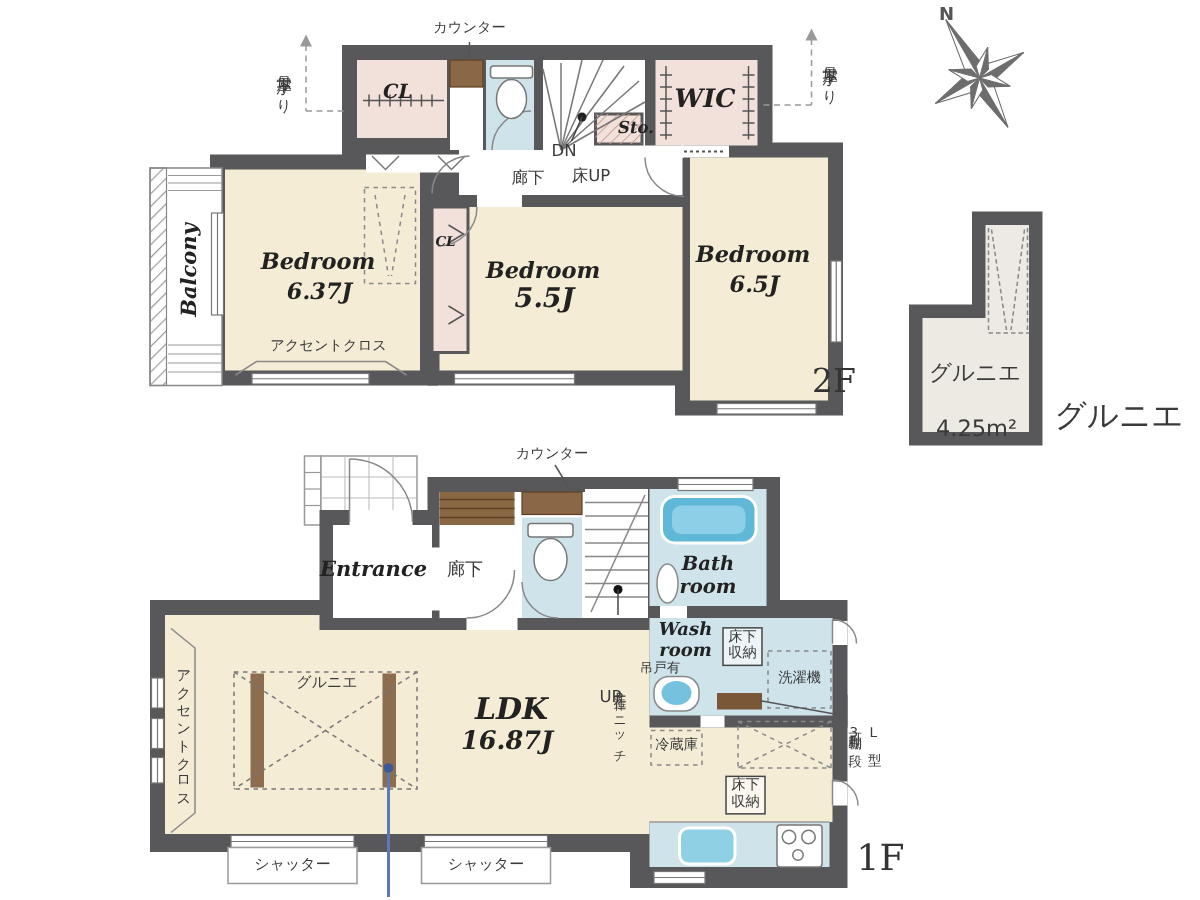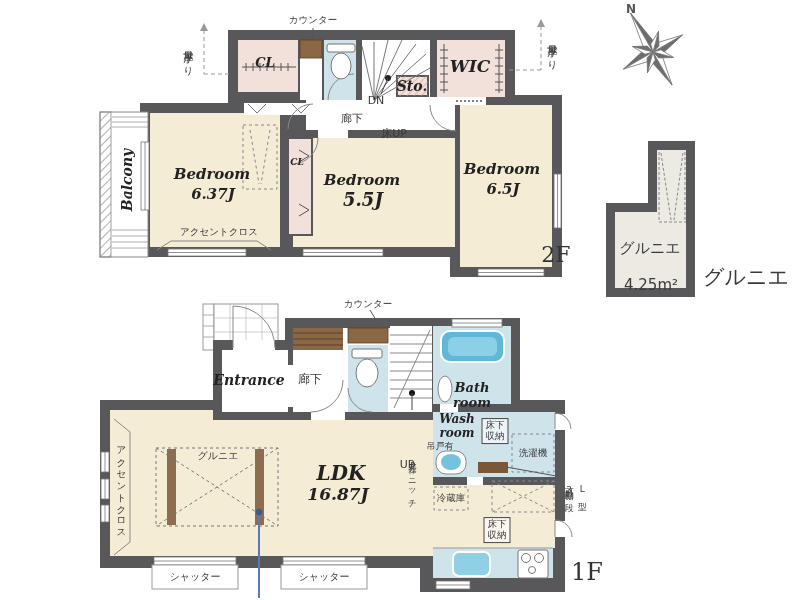--- a/index.html
+++ b/index.html
@@ -338,47 +338,47 @@
     <g>
       <line x1="259" y1="512" x2="259" y2="598" stroke="#5b79b5" stroke-width="2"></line>
       <circle cx="259" cy="512" r="3.2" fill="#3a5a9a"></circle>
     </g>
   </g>
 </svg>
 
 <div class="lb v" style="left:188px;top:57px;font-size:10px;">母屋下がり</div>
 <div class="lb" style="left:313px;top:20px;font-size:9.5px;">カウンター</div>
 <div class="lb ser" style="left:265px;top:63px;font-size:13px;">CL</div>
-<div class="lb ser" style="left:412px;top:86px;font-size:14px;">Sto.</div>
+<div class="lb ser" style="left:424px;top:86px;font-size:11px;">Sto.</div>
 <div class="lb ser" style="left:470px;top:67px;font-size:17px;">WIC</div>
 <div class="lb v" style="left:552px;top:51px;font-size:10px;">母屋下がり</div>
 <div class="lb" style="left:376px;top:101px;font-size:11px;">DN</div>
 <div class="lb" style="left:352px;top:119px;font-size:11px;">廊下</div>
-<div class="lb" style="left:394px;top:118px;font-size:11px;margin-top:16px;">床UP</div>
+<div class="lb" style="left:394px;top:118px;font-size:11px;">床UP</div>
 <div class="lb ser rot" style="left:127px;top:180px;font-size:14px;">Balcony</div>
 <div class="lb ser" style="left:212px;top:175px;font-size:15px;">Bedroom</div>
 <div class="lb ser" style="left:213px;top:195px;font-size:15px;">6.37J</div>
 <div class="lb" style="left:219px;top:232px;font-size:9.5px;">アクセントクロス</div>
 <div class="lb ser" style="left:297px;top:162px;font-size:9px;">CL</div>
 <div class="lb ser" style="left:362px;top:181px;font-size:15px;">Bedroom</div>
 <div class="lb ser" style="left:363px;top:200px;font-size:18px;">5.5J</div>
 <div class="lb ser" style="left:502px;top:170px;font-size:15px;">Bedroom</div>
 <div class="lb ser" style="left:503px;top:190px;font-size:15px;">6.5J</div>
 <div class="lb rm" style="left:556px;top:255px;font-size:22px;">2F</div>
 
 <div class="lb" style="left:631px;top:10px;font-size:12px;font-weight:bold;color:#555;">N</div>
 <div class="lb" style="left:650px;top:249px;font-size:15px;">グルニエ</div>
 <div class="lb" style="left:651px;top:266px;font-size:15px;margin-top:20px;">4.25m²</div>
 <div class="lb" style="left:746px;top:277px;font-size:21px;">グルニエ</div>
 
 <div class="lb" style="left:368px;top:304px;font-size:9.5px;">カウンター</div>
 <div class="lb ser" style="left:249px;top:380px;font-size:14px;">Entrance</div>
 <div class="lb" style="left:310px;top:380px;font-size:12px;">廊下</div>
 <div class="lb" style="left:407px;top:417px;font-size:11px;margin-top:48px;">UP</div>
-<div class="lb ser wrap" style="left:472px;top:385px;font-size:13px;width:48px;margin-top:11px;">Bath room</div>
+<div class="lb ser wrap" style="left:472px;top:385px;font-size:13px;width:48px;">Bath room</div>
 <div class="lb ser wrap" style="left:457px;top:427px;font-size:12px;width:44px;">Wash room</div>
 <div class="lb" style="left:440px;top:446px;font-size:9px;">吊戸有</div>
 <div class="lb boxed" style="left:495px;top:431px;font-size:9.5px;">床下収納</div>
 <div class="lb" style="left:533px;top:453px;font-size:9.5px;">洗濯機</div>
 <div class="lb v" style="left:569px;top:489px;font-size:9px;">可動棚3段</div>
 <div class="lb v" style="left:582px;top:490px;font-size:9px;">L型</div>
 <div class="lb" style="left:451px;top:498px;font-size:9.5px;">冷蔵庫</div>
 <div class="lb boxed" style="left:497px;top:530px;font-size:9.5px;">床下収納</div>
 <div class="lb ser" style="left:341px;top:473px;font-size:20px;">LDK</div>
 <div class="lb ser" style="left:338px;top:495px;font-size:17px;">16.87J</div>

